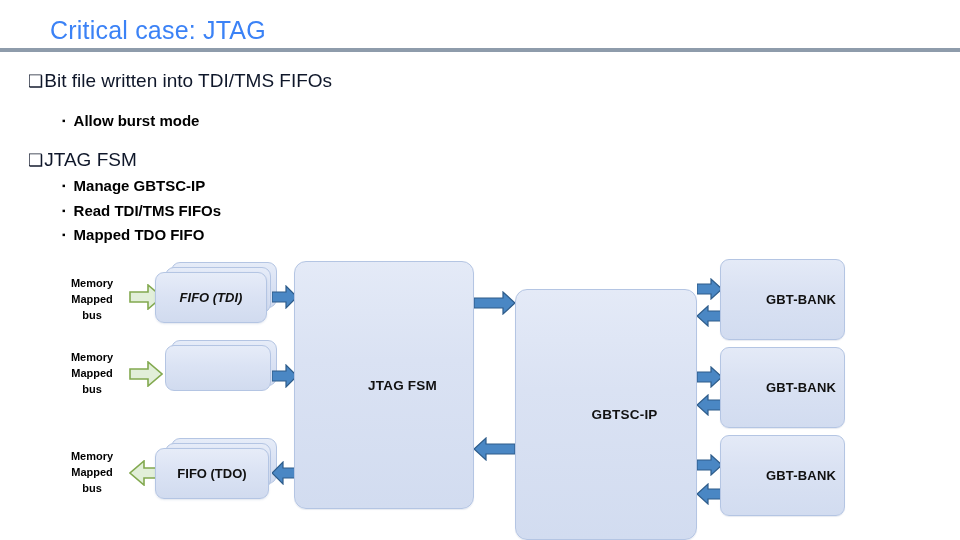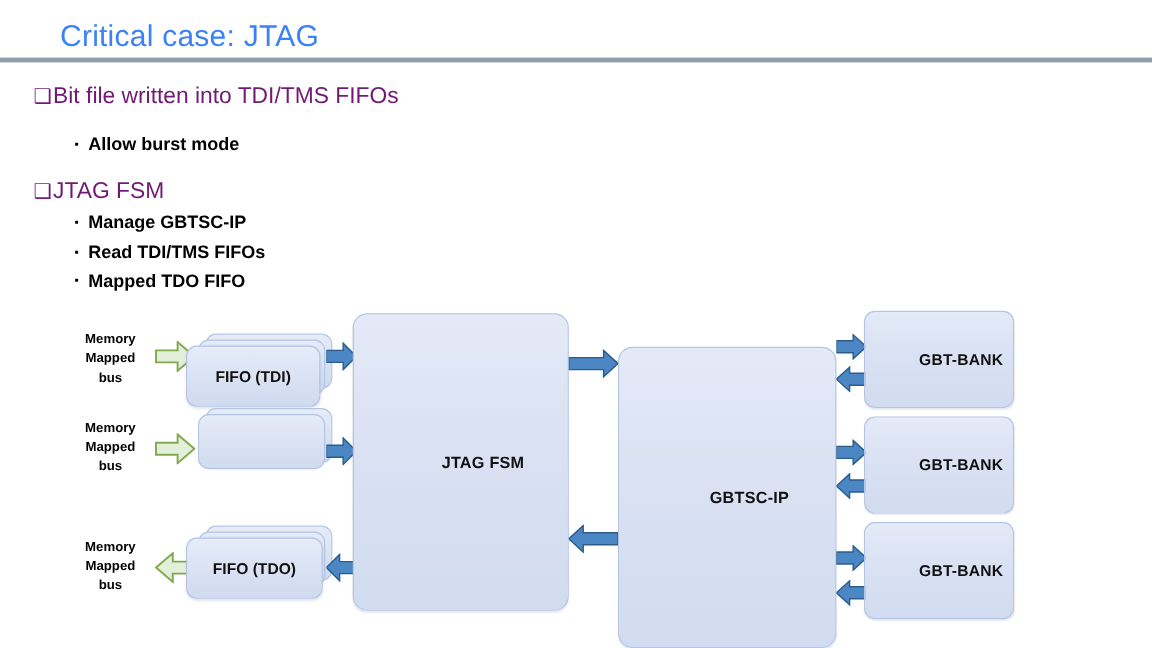--- a/index.html
+++ b/index.html
@@ -36,21 +36,21 @@
     height: 4px;
     background: #8E9CAB;
   }
 
   
   .bullet-l1 {
     position: absolute;
     font-size: 19px;
     font-weight: 400;
     white-space: nowrap;
-    color: #701a75;
+    color: #0f172a;
   }
   .bullet-l1 .marker {
     font-size: 17px;
     line-height: 1;
     margin-right: 1px;
   }
   .bullet-l2 {
     position: absolute;
     font-size: 15px;
     font-weight: 600;
@@ -160,21 +160,21 @@
     <div>Mapped</div>
     <div>bus</div>
   </div>
 
   <div class="arrow" style="left:129px; top:284px;">
     <svg width="34" height="26" viewBox="0 0 34 26">
       <polygon points="1,8 19,8 19,1 33,13 19,25 19,18 1,18" fill="#E2EFD9" stroke="#82A94F" stroke-width="1.6"></polygon>
     </svg>
   </div>
 
-  <div class="stack" style="left:155px; top:278px; width:122px; height:55px;">
+  <div class="stack" style="left:155px; top:262px; width:122px; height:55px;font-style:italic;">
     <div class="card" style="left:16px; top:0px;  width:106px; height:46px;"></div>
     <div class="card" style="left:10px; top:5px;  width:106px; height:46px;"></div>
     <div class="card front" style="left:0px; top:10px; width:112px; height:51px;">FIFO (TDI)</div>
   </div>
 
   <div class="arrow" style="left:272px; top:285px;">
     <svg width="26" height="24" viewBox="0 0 26 24">
       <polygon points="0,7 14,7 14,1 25,12 14,23 14,17 0,17" fill="#4A87C4" stroke="#2E5C8A" stroke-width="1.2"></polygon>
     </svg>
   </div>

